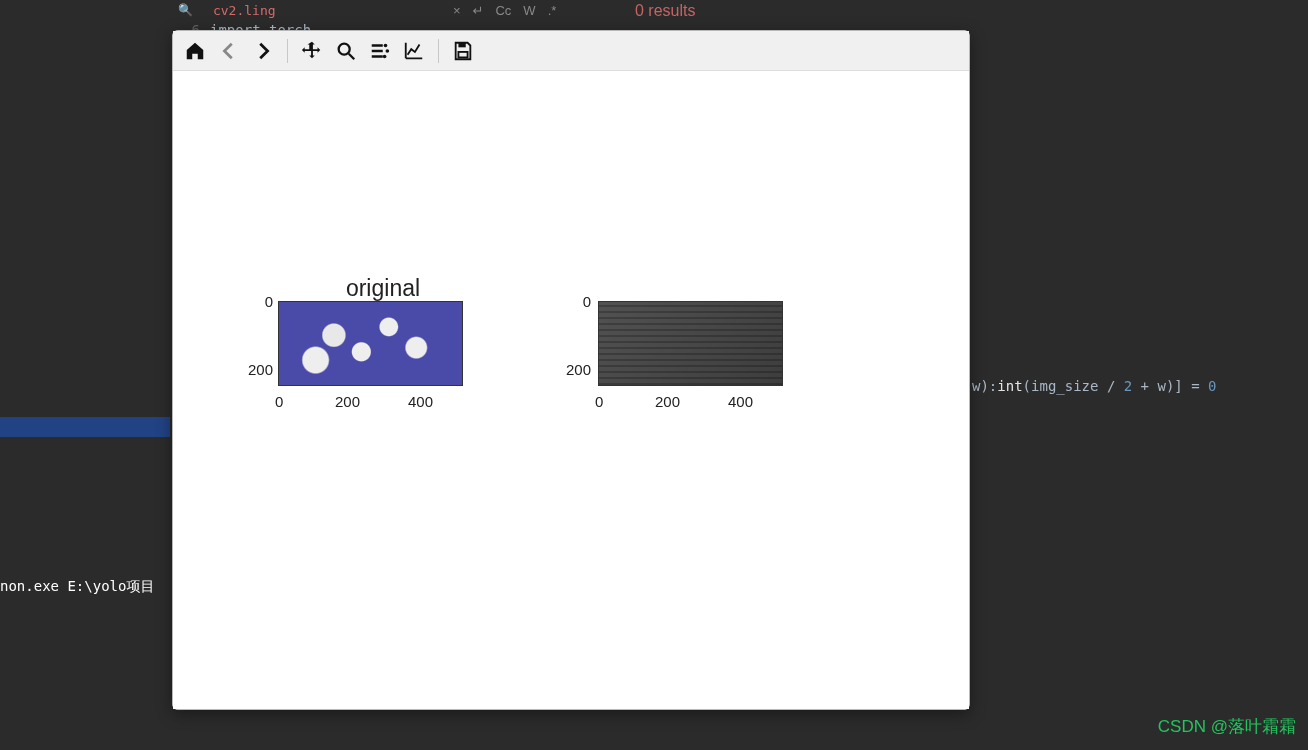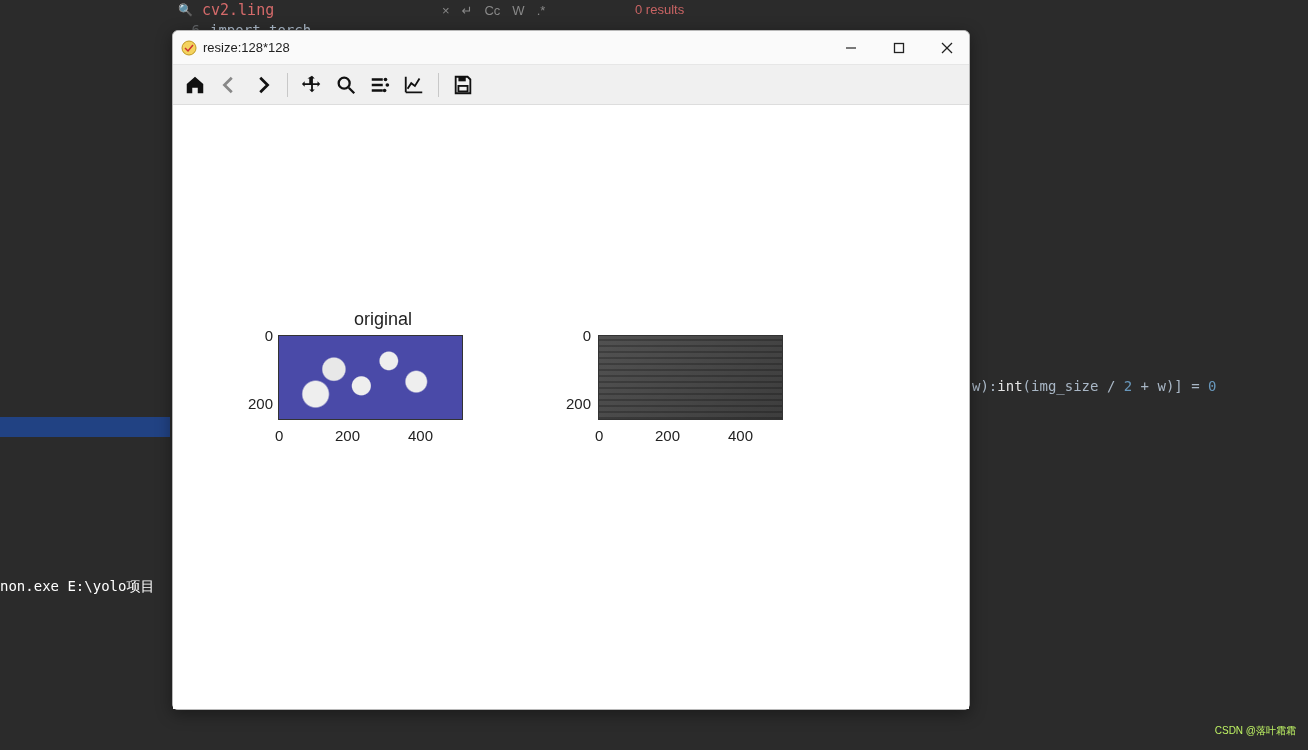--- a/index.html
+++ b/index.html
@@ -9,25 +9,25 @@
   font-family: "Segoe UI", Arial, sans-serif;
   position: relative; overflow: hidden;
 }
 .editor-bg { position: absolute; inset: 0; background: #2b2b2b; }
 .top-search {
   position: absolute; top: 0; left: 170px; right: 0; height: 20px;
   display: flex; align-items: center; padding: 0 8px;
   color: #aaa; font-size: 12px;
 }
 .search-field {
-  color: #d46a6a; font-family: monospace; font-size: 15px;
-  margin-left: 9px; flex: 0 0 240px;
+  color: #d46a6a; font-family: monospace; font-size: 13px;
+  margin-left: 20px; flex: 0 0 240px;
 }
 .search-icons { display: flex; gap: 12px; color: #888; font-size: 13px; }
-.search-results { position:absolute; left:635px; top:2px; color:#c76363; font-size:13px; }
+.search-results { position:absolute; left:635px; top:2px; color:#c76363; font-size:16px; }
 .code-bg {
   position: absolute; left: 170px; right: 0; top: 20px; height: 120px;
   background: #2b2b2b; color: #a9b7c6;
   font-family: Consolas, monospace; font-size: 14px;
   padding: 2px 0;
 }
 .code-line { display:flex; }
 .gutter { width:40px; text-align:right; padding-right:10px; color:#606366; }
 .code-frag {
   position: absolute; left: 972px; top: 378px;
@@ -38,21 +38,21 @@
 .hl-line {
   position:absolute; left:0; top:417px; width:170px; height:20px;
   background:#214283;
 }
 .cterm {
   position:absolute; left:0; top:578px;
   color:#ffffff; font-family:Consolas, monospace; font-size:14px;
 }
 .watermark {
   position:absolute; right:12px; bottom:12px;
-  color:#bef264; font-size:10px;
+  color:#22c55e; font-size:17px;
 }
 
 .mpl-window {
   position:absolute; left:172px; top:30px;
   width:798px; height:680px;
   background:#fff; border:1px solid #b8b8b8;
   border-radius:6px;
   box-shadow:0 4px 16px rgba(0,0,0,0.4);
   display:flex; flex-direction:column;
 }
@@ -71,21 +71,21 @@
 }
 .tb-sep { width:1px; height:24px; background:#c8c8c8; margin:0 4px; }
 .tb-btn { width:28px; height:28px; display:flex; align-items:center; justify-content:center; }
 .tb-btn svg { width:22px; height:22px; }
 .canvas-area { flex:1; background:#fff; position:relative; }
 .plot-area {
   position:absolute; left:50px; top:230px; width:640px; height:160px;
   display:flex;
 }
 .subplot { position:relative; width:320px; }
-.plot-title { position:absolute; top:-26px; left:0; right:0; text-align:center; font-size:18px; color:#222; }
+.plot-title { position:absolute; top:-26px; left:0; right:0; text-align:center; font-size:23px; color:#222; }
 .plot-img {
   position:absolute; left:55px; top:0; width:185px; height:85px;
   border:1px solid #333;
 }
 .img-original { background: radial-gradient(circle at 30% 40%, #e8e8e8 8%, transparent 9%), radial-gradient(circle at 60% 30%, #eee 7%, transparent 8%), radial-gradient(circle at 45% 60%, #eee 8%, transparent 9%), radial-gradient(circle at 75% 55%, #eee 7%, transparent 8%), radial-gradient(circle at 20% 70%, #eee 8%, transparent 9%), #4a4aa8; }
 .img-resize { background: repeating-linear-gradient(0deg,#777 0 2px,#999 2px 6px), linear-gradient(135deg,#888,#666); background-blend-mode:multiply; }
 .ytick { position:absolute; right:270px; font-size:15px; color:#222; }
 .ytick2 { right:52px; }
 .xtick { position:absolute; top:92px; font-size:15px; color:#222; }
 </style>
@@ -116,45 +116,20 @@
   </div>
 </div>
 
 <div class="code-frag">
   <span>w):</span><span class="kw">int</span><span>(img_size / </span><span class="num">2</span><span> + w)] = </span><span class="num">0</span>
 </div>
 
 <div class="cterm">non.exe  E:\yolo项目</div>
 
 <div class="mpl-window">
-  <div class="titlebar">
-    <svg class="titlebar-icon" viewBox="0 0 16 16">
-        <circle cx="8" cy="8" r="7" fill="#f4d35e" stroke="#c09820"></circle>
-        <path d="M4 8l3 3 5-6" stroke="#c33" fill="none" stroke-width="1.5"></path>
-      </svg>
-    <span class="titlebar-title">resize:128*128</span>
-    <div class="win-btns">
-      <div class="win-btn">
-          <svg viewBox="0 0 12 12" width="12" height="12">
-            <line x1="1" y1="6" x2="11" y2="6" stroke="#222" stroke-width="1.2"></line>
-          </svg>
-        </div>
-      <div class="win-btn">
-          <svg viewBox="0 0 12 12" width="12" height="12">
-            <rect x="1.5" y="1.5" width="9" height="9" fill="none" stroke="#222" stroke-width="1.3"></rect>
-          </svg>
-        </div>
-      <div class="win-btn">
-          <svg viewBox="0 0 12 12" width="12" height="12">
-            <line x1="1" y1="1" x2="11" y2="11" stroke="#222" stroke-width="1.3"></line>
-            <line x1="11" y1="1" x2="1" y2="11" stroke="#222" stroke-width="1.3"></line>
-          </svg>
-        </div>
-    </div>
-  </div>
 
   <div class="toolbar">
     <div class="tb-btn">
         <svg viewBox="0 0 24 24">
           <path d="M3 11l9-8 9 8v10h-6v-6h-6v6H3z" fill="#111"></path>
         </svg>
       </div>
     <div class="tb-btn">
         <svg viewBox="0 0 24 24">
           <path d="M15 4l-8 8 8 8" fill="none" stroke="#888" stroke-width="3"></path>

